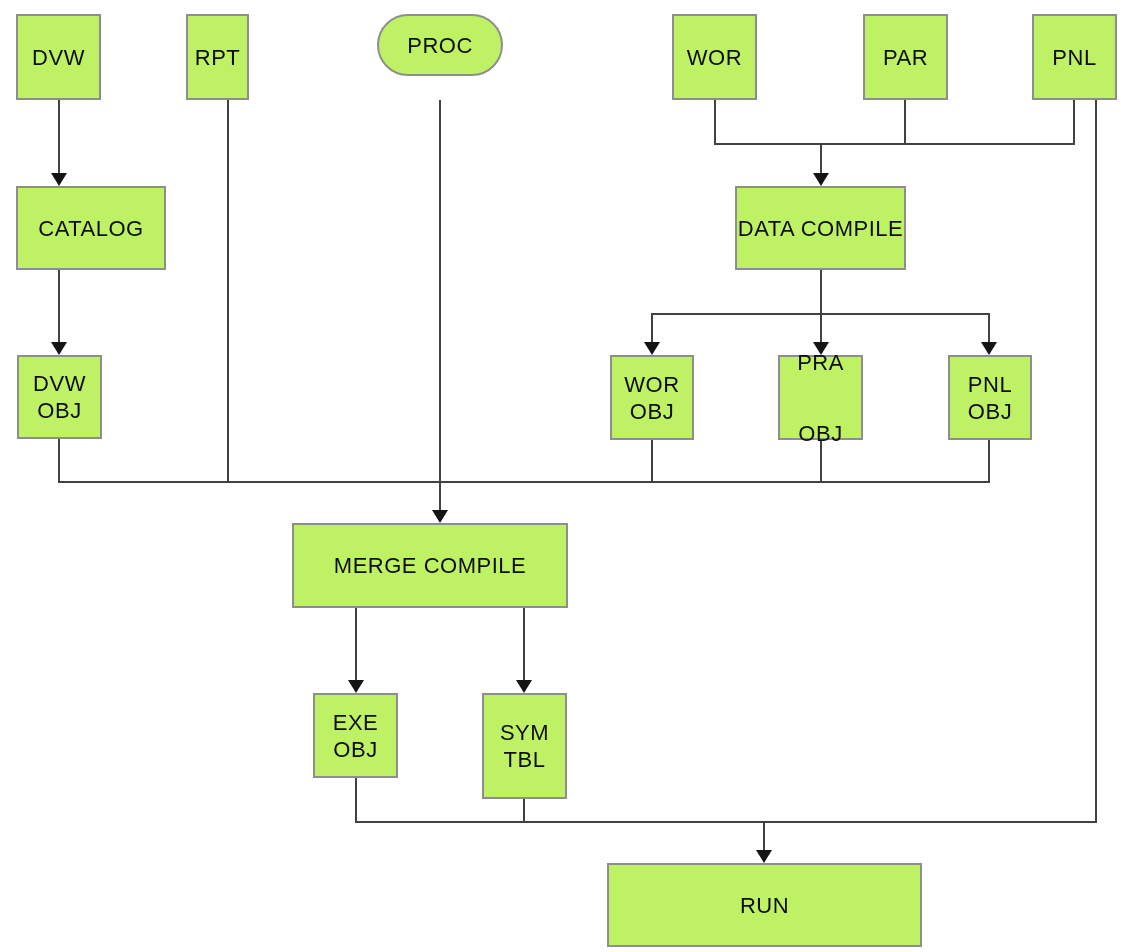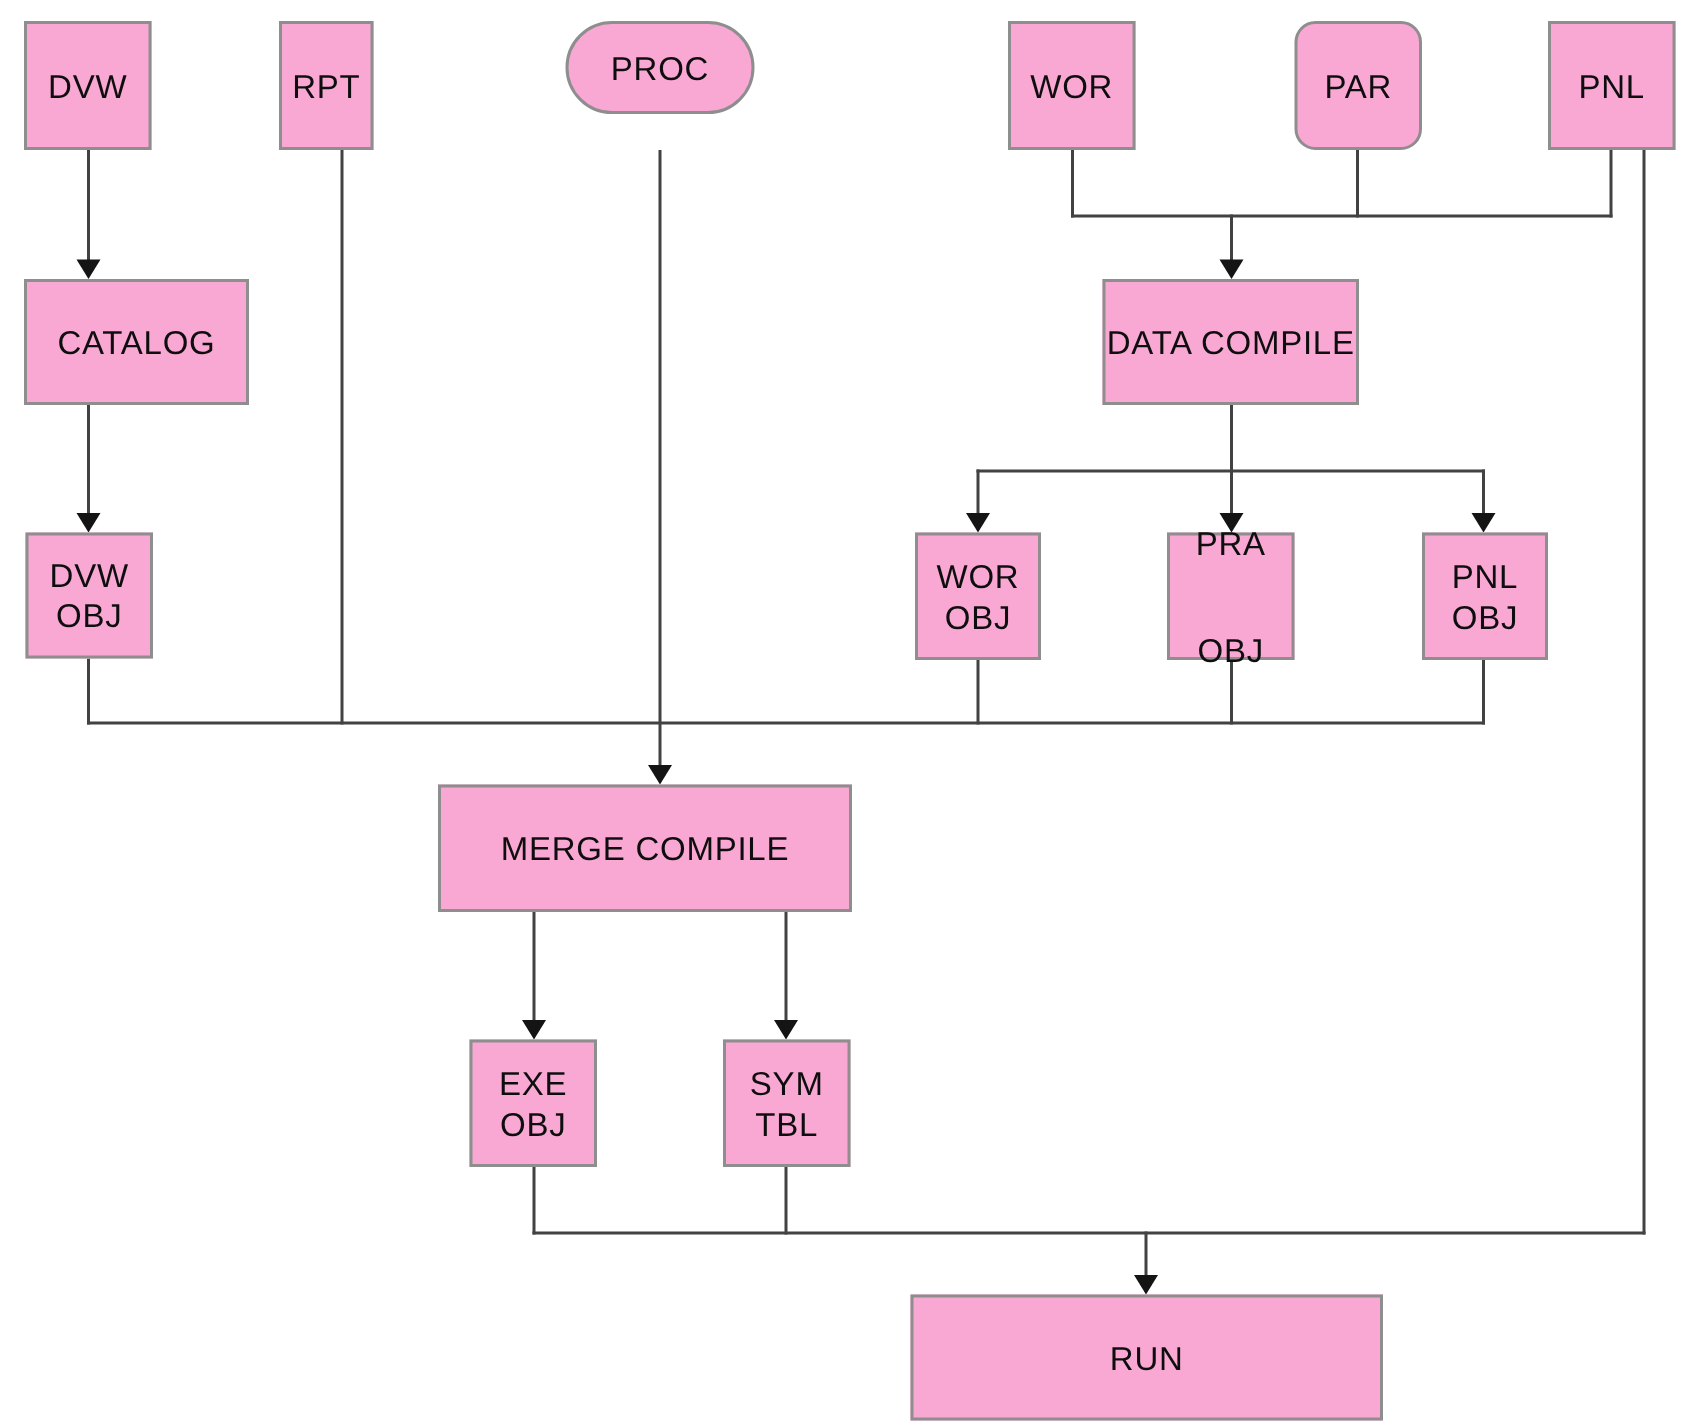--- a/index.html
+++ b/index.html
@@ -12,21 +12,21 @@
     width: 1121px;
     height: 952px;
     background: var(--bg, #ffffff);
     font-family: "Liberation Sans", sans-serif;
     overflow: hidden;
   }
   .node {
     position: absolute;
     box-sizing: border-box;
     border: 2px solid var(--box-border, #8e8e8e);
-    background: #f9a8d4;
+    background: #bef264;
     display: flex;
     flex-direction: column;
     align-items: center;
     justify-content: center;
     text-align: center;
     font-size: 22px;
     line-height: 27px;
     color: var(--text, #0e0e0e);
     letter-spacing: 0.5px;
   }
@@ -88,21 +88,21 @@
     </div>
     <div class="node" style="left: 186px; top: 14px; width: 63px; height: 86px;">
       <div>RPT</div>
     </div>
     <div class="node" style="left: 377px; top: 14px; width: 126px; height: 62px; border-radius: 31px;">
       <div>PROC</div>
     </div>
     <div class="node" style="left: 672px; top: 14px; width: 85px; height: 86px;">
       <div>WOR</div>
     </div>
-    <div class="node" style="left: 863px; top: 14px; width: 85px; height: 86px; border-radius: 14px;">
+    <div class="node" style="left: 863px; top: 14px; width: 85px; height: 86px;">
       <div>PAR</div>
     </div>
     <div class="node" style="left: 1032px; top: 14px; width: 85px; height: 86px;">
       <div>PNL</div>
     </div>
     <div class="node" style="left: 16px; top: 186px; width: 150px; height: 84px;">
       <div>CATALOG</div>
     </div>
     <div class="node" style="left: 735px; top: 186px; width: 171px; height: 84px; text-align: center;">
       <div>DATA COMPILE</div>
@@ -123,20 +123,20 @@
       <div>PNL</div>
       <div>OBJ</div>
     </div>
     <div class="node" style="left: 292px; top: 523px; width: 276px; height: 85px;">
       <div>MERGE COMPILE</div>
     </div>
     <div class="node" style="left: 313px; top: 693px; width: 85px; height: 85px;">
       <div>EXE</div>
       <div>OBJ</div>
     </div>
-    <div class="node" style="left: 482px; top: 693px; width: 85px; height: 85px;">
+    <div class="node" style="left: 482px; top: 693px; width: 85px; height: 106px;">
       <div>SYM</div>
       <div>TBL</div>
     </div>
     <div class="node" style="left: 607px; top: 863px; width: 315px; height: 84px;">
       <div>RUN</div>
     </div>
   </div>
 
 </body></html>

